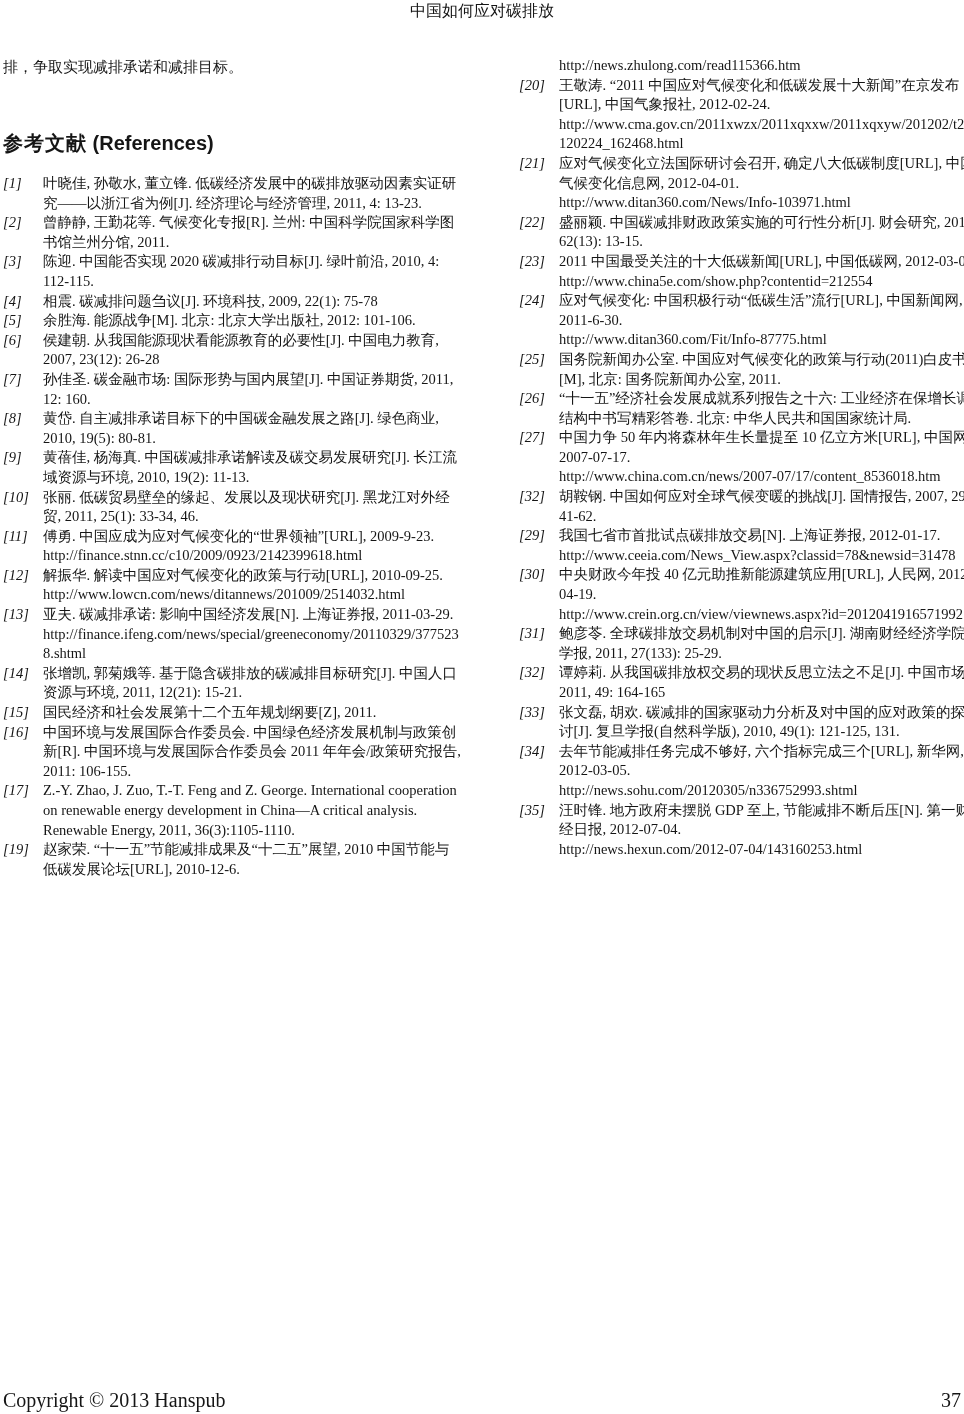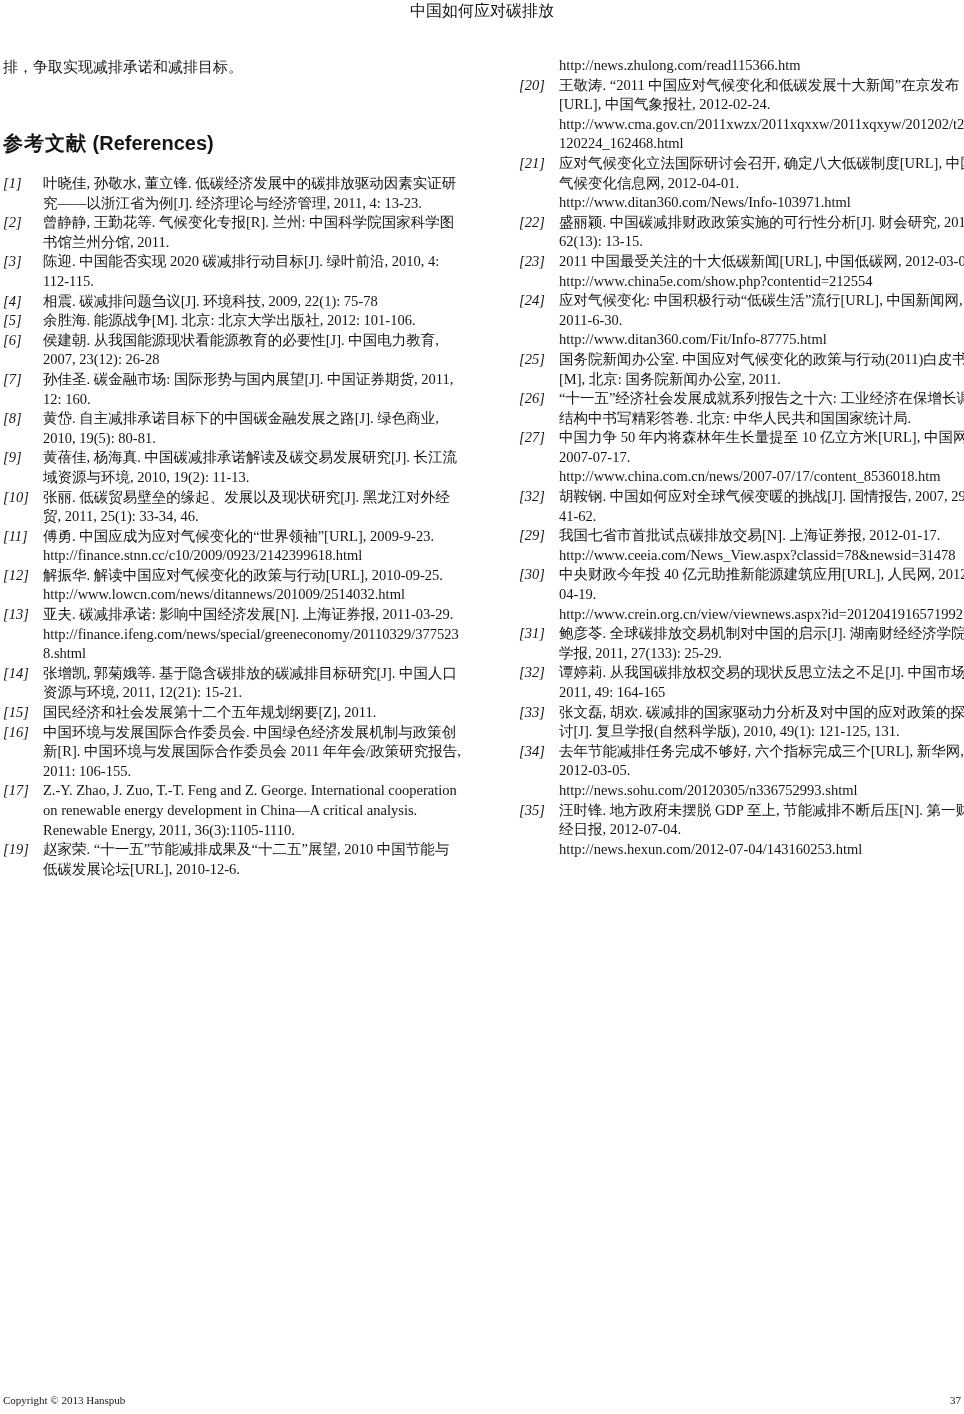--- a/index.html
+++ b/index.html
@@ -71,21 +71,21 @@
     word-break: break-all;
     text-align: left;
   }
   .page-footer {
     position: absolute;
     left: 3px;
     right: 3px;
     bottom: 4px;
     display: flex;
     justify-content: space-between;
-    font-size: 11px;
+    font-size: 20px;
     line-height: 20px;
     gap: 16px;
   }
 </style>
 </head>
 <body>
 
 <div class="page-header">中国如何应对碳排放</div>
 
 <div class="columns">

